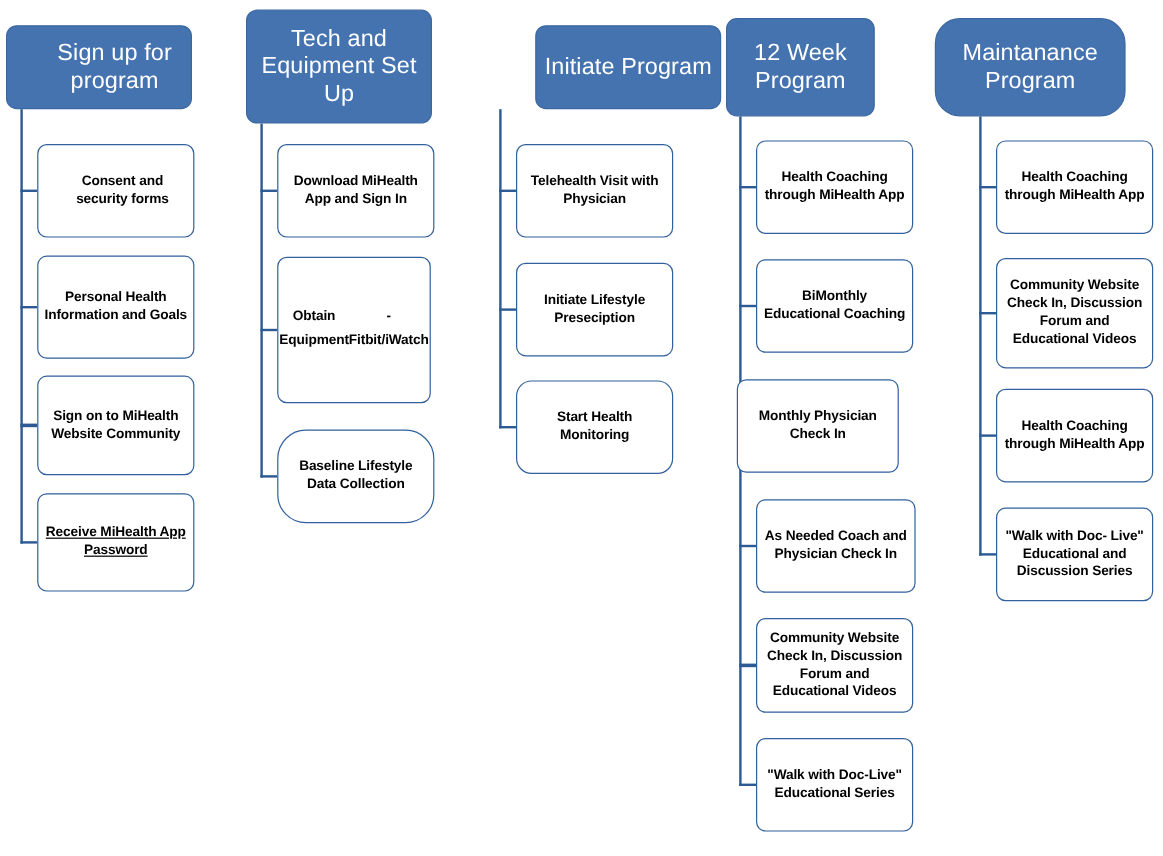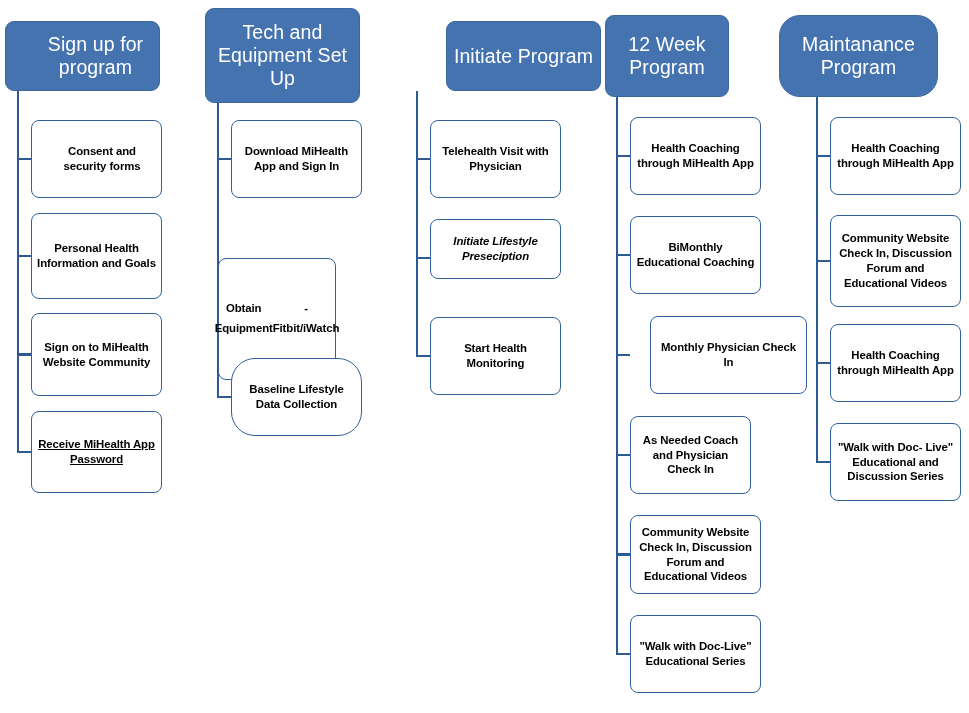--- a/index.html
+++ b/index.html
@@ -78,50 +78,50 @@
       <div class="node" style="left: 31px; top: 313px; width: 131px; height: 83px;">Sign on to MiHealth Website Community</div>
       <div class="hline" style="left: 17px; top: 450.8px; width: 14px;"></div>
       <div class="node" style="left: 31px; top: 411px; width: 131px; height: 82px; text-decoration: underline;">Receive MiHealth App Password</div>
     </div>
     <div class="col">
       <div class="hdr" style="left: 205px; top: 8px; width: 155px; height: 95px; text-align: center;">Tech and Equipment Set Up</div>
       <div class="vline" style="left: 217px; top: 103px; height: 295.2px;"></div>
       <div class="hline" style="left: 217px; top: 157.8px; width: 14px;"></div>
       <div class="node" style="left: 231px; top: 120px; width: 131px; height: 78px;">Download MiHealth App and Sign In</div>
       <div class="hline" style="left: 217px; top: 273.8px; width: 14px;"></div>
-      <div class="node spaced" style="left: 218px; top: 214px; width: 118px; height: 122px; margin-top: 44px;">
+      <div class="node spaced" style="left: 231px; top: 214px; width: 128px; height: 122px;">
         <span>Obtain Equipment</span>
         <br>
         <span>-Fitbit/iWatch</span>
         <br>
       </div>
       <div class="hline" style="left: 217px; top: 395.8px; width: 14px;"></div>
       <div class="node" style="left: 231px; top: 358px; width: 131px; height: 78px; border-radius: 24px;">Baseline Lifestyle Data Collection</div>
     </div>
     <div class="col">
       <div class="hdr" style="left: 402px; top: 21px; width: 155px; height: 70px; margin-left: 44px;">Initiate Program</div>
       <div class="vline" style="left: 416px; top: 91px; height: 266.2px;"></div>
       <div class="hline" style="left: 416px; top: 157.8px; width: 14px;"></div>
       <div class="node" style="left: 430px; top: 120px; width: 131px; height: 78px;">Telehealth Visit with Physician</div>
       <div class="hline" style="left: 416px; top: 256.8px; width: 14px;"></div>
-      <div class="node" style="left: 430px; top: 219px; width: 131px; height: 60px; font-style: italic;">Initiate Lifestyle Preseciption</div>
+      <div class="node" style="left: 430px; top: 219px; width: 131px; height: 78px;">Initiate Lifestyle Preseciption</div>
       <div class="hline" style="left: 416px; top: 354.8px; width: 14px;"></div>
-      <div class="node" style="left: 430px; top: 317px; width: 131px; height: 78px;">Start Health Monitoring</div>
+      <div class="node" style="left: 430px; top: 317px; width: 131px; height: 78px; border-radius: 13px;">Start Health Monitoring</div>
     </div>
     <div class="col">
       <div class="hdr" style="left: 605px; top: 15px; width: 124px; height: 82px;">12 Week Program</div>
       <div class="vline" style="left: 616px; top: 97px; height: 558.2px;"></div>
       <div class="hline" style="left: 616px; top: 154.8px; width: 14px;"></div>
       <div class="node" style="left: 630px; top: 117px; width: 131px; height: 78px;">Health Coaching through MiHealth App</div>
       <div class="hline" style="left: 616px; top: 253.8px; width: 14px;"></div>
       <div class="node" style="left: 630px; top: 216px; width: 131px; height: 78px;">BiMonthly Educational Coaching</div>
       <div class="hline" style="left: 616px; top: 353.8px; width: 14px;"></div>
-      <div class="node" style="left: 614px; top: 316px; width: 157px; height: 78px; margin-left: 36px;">Monthly Physician Check In</div>
+      <div class="node" style="left: 614px; top: 316px; width: 135px; height: 78px;">Monthly Physician Check In</div>
       <div class="hline" style="left: 616px; top: 453.8px; width: 14px;"></div>
-      <div class="node" style="left: 630px; top: 416px; width: 121px; height: 78px; text-align: center;">As Needed Coach and Physician Check In</div>
+      <div class="node" style="left: 630px; top: 416px; width: 133px; height: 78px; text-align: center;">As Needed Coach and Physician Check In</div>
       <div class="hline" style="left: 616px; top: 553.3px; width: 14px;"></div>
       <div class="node" style="left: 630px; top: 515px; width: 131px; height: 79px;">Community Website Check In, Discussion Forum and Educational Videos</div>
       <div class="hline" style="left: 616px; top: 652.8px; width: 14px;"></div>
       <div class="node" style="left: 630px; top: 615px; width: 131px; height: 78px;">"Walk with Doc-Live" Educational Series</div>
     </div>
     <div class="col">
       <div class="hdr" style="left: 779px; top: 15px; width: 159px; height: 82px; border-radius: 21px;">Maintanance Program</div>
       <div class="vline" style="left: 816px; top: 97px; height: 366.2px;"></div>
       <div class="hline" style="left: 816px; top: 154.8px; width: 14px;"></div>
       <div class="node" style="left: 830px; top: 117px; width: 131px; height: 78px;">Health Coaching through MiHealth App</div>

